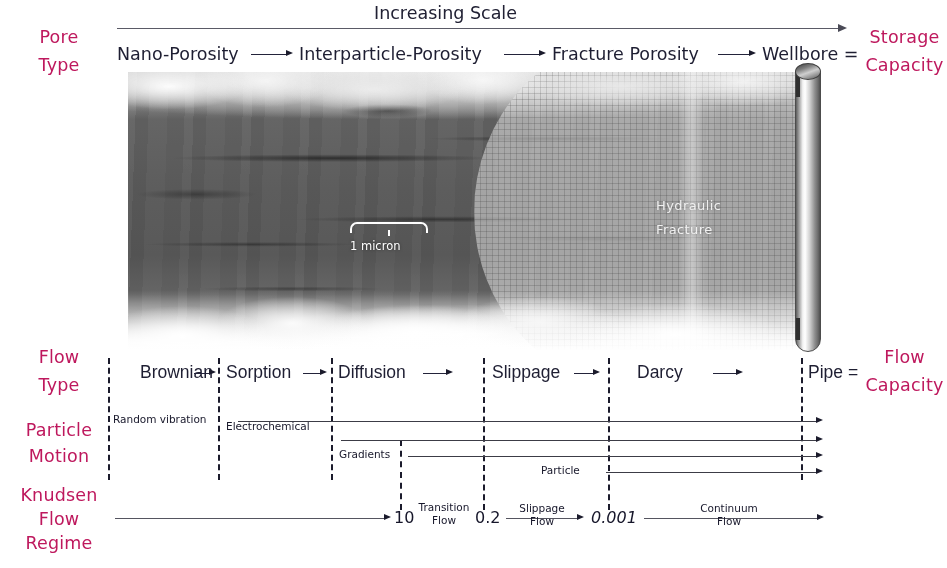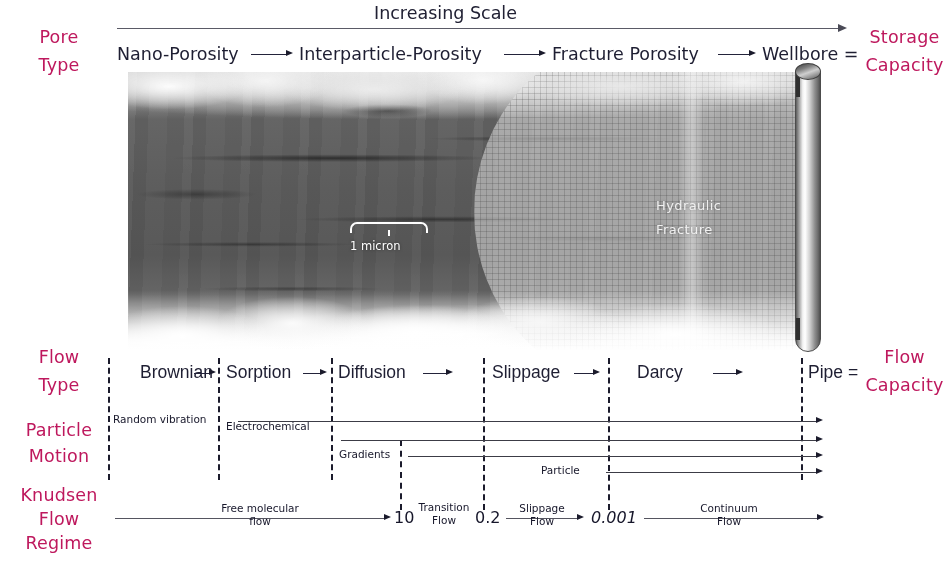--- a/index.html
+++ b/index.html
@@ -362,24 +362,20 @@
   <div class="pmlab" style="left:339px;top:448px;text-align:center;">Gradients</div>
   <div class="pmline" style="left:408px;top:456px;width:410px;"></div>
   <div class="smallarrow" style="left:816px;top:452px;"></div>
 
   <div class="pmlab" style="left:541px;top:464px;">Particle</div>
   <div class="pmline" style="left:606px;top:472px;width:212px;"></div>
   <div class="smallarrow" style="left:816px;top:468px;"></div>
 
   <div class="kn-line" style="left:115px;top:518px;width:270px;"></div>
   <div class="smallarrow" style="left:384px;top:514px;"></div>
-  <div class="kn-lab" style="left:205px;top:502px;width:110px;">
-    <div>Free molecular</div>
-    <div>flow</div>
-  </div>
 
   <div class="kn-num" style="left:394px;top:508px;">10</div>
 
   <div class="kn-lab" style="left:411px;top:501px;width:66px;">
     <div>Transition</div>
     <div>Flow</div>
   </div>
 
   <div class="kn-num" style="left:475px;top:508px;">0.2</div>
 

